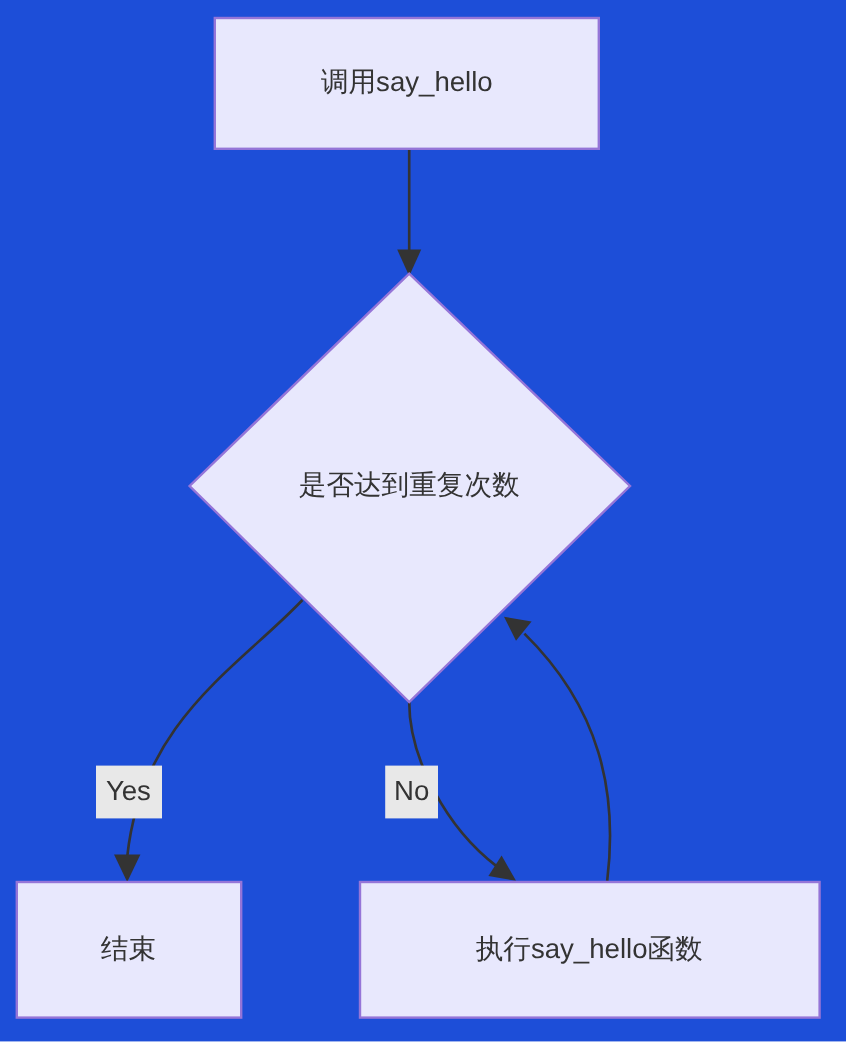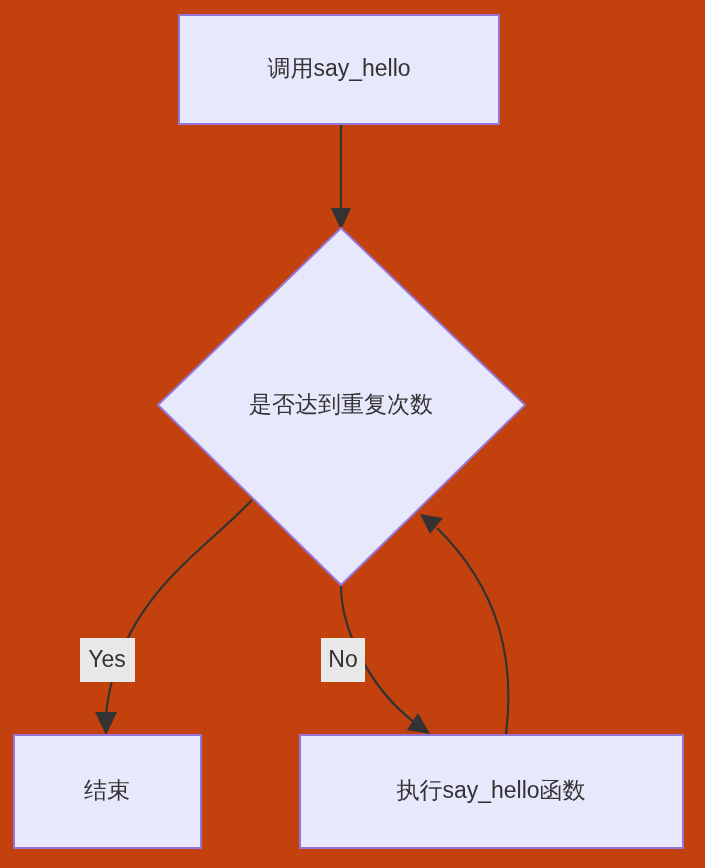--- a/index.html
+++ b/index.html
@@ -10,21 +10,21 @@
   body {
     width: 705px;
     height: 868px;
     font-family: "Liberation Sans", "DejaVu Sans", sans-serif;
     overflow: hidden;
   }
   #flowchart {
     position: relative;
     width: 705px;
     height: 868px;
-    background: #c2410c;
+    background: #1d4ed8;
   }
   #flow-svg {
     position: absolute;
     top: 0;
     left: 0;
     width: 705px;
     height: 868px;
   }
   .node-shape {
     fill: #e8e8fd;

